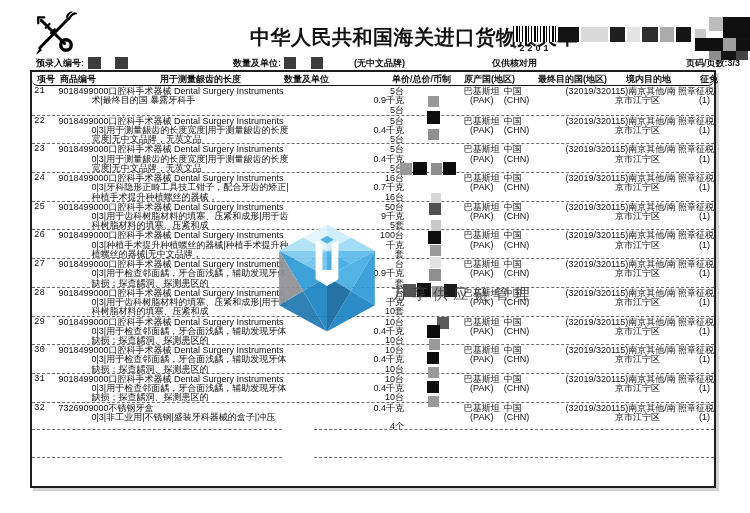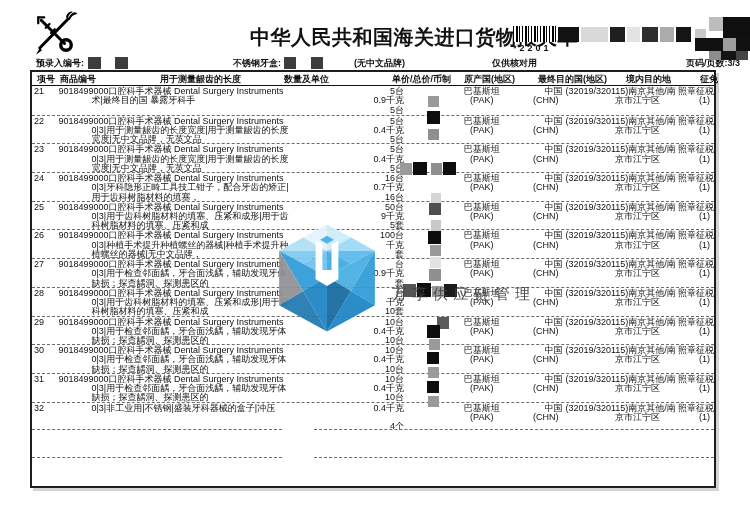--- a/index.html
+++ b/index.html
@@ -12,35 +12,35 @@
   .barcode{position:absolute;left:513px;top:26px;width:44px;height:16px;
            background:repeating-linear-gradient(90deg,#000 0 1px,#fff 1px 3px,#000 3px 5px,#fff 5px 6px,#000 6px 7px,#fff 7px 9px);}
   .barcode-text{position:absolute;left:513px;top:43px;font-size:9px;letter-spacing:3px;font-weight:700;}
   
   .info span{position:absolute;top:57px;font-size:9px;font-weight:700;white-space:nowrap;}
   .i-pre{left:36px;} .i-cus{left:233px;} .i-off{left:354px;font-weight:400;}
   .i-chk{left:492px;} .i-page{left:686px;}
   
   .tbl{position:absolute;left:30px;top:70px;width:686px;height:418px;border:2px solid #1d1d1d;
        box-shadow:3px 3px 0 rgba(130,130,130,.35);box-sizing:border-box;background:transparent;}
-  .thead{position:relative;height:13px;border-bottom:1.5px solid #111;}
+  .thead{position:relative;height:13px;border-bottom:1.5px solid #111;border-radius:6px;}
   .thead span{position:absolute;top:1px;font-size:9px;font-weight:700;white-space:nowrap;}
   .h0{left:5px;} .h1{left:28px;} .h2{left:128px;} .h3{left:252px;} .h4{left:360px;}
   .h5{left:432px;} .h6{left:506px;} .h7{left:594px;} .h8{left:668px;}
   .trow{display:flex;height:28.7px;box-sizing:border-box;font-size:9px;line-height:9.3px;overflow:visible;}
   .trow + .trow{border-top:1px dashed #6b6b6b;}
   .c{box-sizing:border-box;}
-  .c-no{width:27px;padding:1px 0 0 2px;}
+  .c-no{width:27px;padding:1px 0 0 2px;font-family:Liberation Mono, monospace;}
   .c-goods{width:280px;padding-top:1px;white-space:nowrap;}
   .c-goods .ind{padding-left:33px;}
   .c-qty{width:73px;text-align:right;padding-top:1px;}
   .c-qty div{height:9.3px;}
   .c-price{width:57px;}
   .c-origin{width:45px;text-align:center;padding-top:1px;}
-  .c-dest{width:63px;text-align:right;padding-top:1px;}
+  .c-dest{width:63px;padding-top:1px;}
   .c-dest .l2{padding-right:7px;}
   .c-dest .l1{padding-right:3px;}
   .c-dom{width:115px;padding-top:1px;white-space:nowrap;}
   .c-dom .l2{text-align:right;padding-right:18px;}
   .c-levy{flex:1;padding-top:1px;white-space:nowrap;}
   .c-levy .l2{text-align:right;padding-right:4px;}
   .gap-row{position:relative;height:28px;}
   .gap-row .sl,.gap-row .sr{position:absolute;top:-1px;border-top:1px dashed #6b6b6b;height:0;}
   .gap-row .sl{left:0;width:250px;} .gap-row .sr{left:282px;right:0;}
   
@@ -73,21 +73,21 @@
     <path d="M48 11 C49 5 55 2 57 4 C53 6 51 9 50 13 Z" fill="#000"></path>
     <path d="M13 52 L8 61 L16 55 Z" fill="#000"></path>
   </svg>
 
   <div class="title">中华人民共和国海关进口货物报关单</div>
   <div class="barcode"></div>
   <div class="barcode-text">*2201</div>
 
   <div class="info">
     <span class="i-pre">预录入编号:</span>
-    <span class="i-cus">不锈钢牙盒:</span>
+    <span class="i-cus">数量及单位:</span>
     <span class="i-off">(无中文品牌)</span>
     <span class="i-chk">仅供核对用</span>
     <span class="i-page">页码/页数:3/3</span>
   </div>
 
   <div class="tbl">
     <div class="thead">
       <span class="h0">项号</span>
       <span class="h1">商品编号</span>
       <span class="h2">用于测量龈齿的长度</span>
@@ -189,21 +189,21 @@
       <div class="l1 f-levy">照章征税</div>
       <div class="l2 f-levy">(1)</div>
     </div>
   </div>
 
   <div class="trow">
     <div class="c c-no f-no">24</div>
     <div class="c c-goods">
       <div><span class="f-code">9018499000</span><span class="f-name">口腔科手术器械 Dental Surgery Instruments</span></div>
       <div class="ind f-d2">0|3|牙科隐形正畸工具技工钳子，配合牙齿的矫正|</div>
-      <div class="ind f-d3">用于齿科树脂材料的填塞，</div>
+      <div class="ind f-d3">种植手术提升种植螺丝的器械，</div>
     </div>
     <div class="c c-qty">
       <div class="f-qty">16台</div>
       <div class="f-qty">0.7千克</div>
       <div class="f-qty">16台</div>
     </div>
     <div class="c c-price"></div>
     <div class="c c-origin">
       <div class="f-origin">巴基斯坦</div>
       <div class="f-origin">(PAK)</div>
@@ -435,20 +435,21 @@
     </div>
     <div class="c c-levy">
       <div class="l1 f-levy">照章征税</div>
       <div class="l2 f-levy">(1)</div>
     </div>
   </div>
 
   <div class="trow">
     <div class="c c-no f-no">32</div>
     <div class="c c-goods">
+      <div><span class="f-code">7326909000</span><span class="f-name">不锈钢牙盒</span></div>
       <div class="ind f-d2">0|3|非工业用|不锈钢|盛装牙科器械的盒子|冲压</div>
     </div>
     <div class="c c-qty">
       <div class="f-qty">0.4千克</div>
       <div class="f-qty"></div>
       <div class="f-qty">4个</div>
     </div>
     <div class="c c-price"></div>
     <div class="c c-origin">
       <div class="f-origin">巴基斯坦</div>

